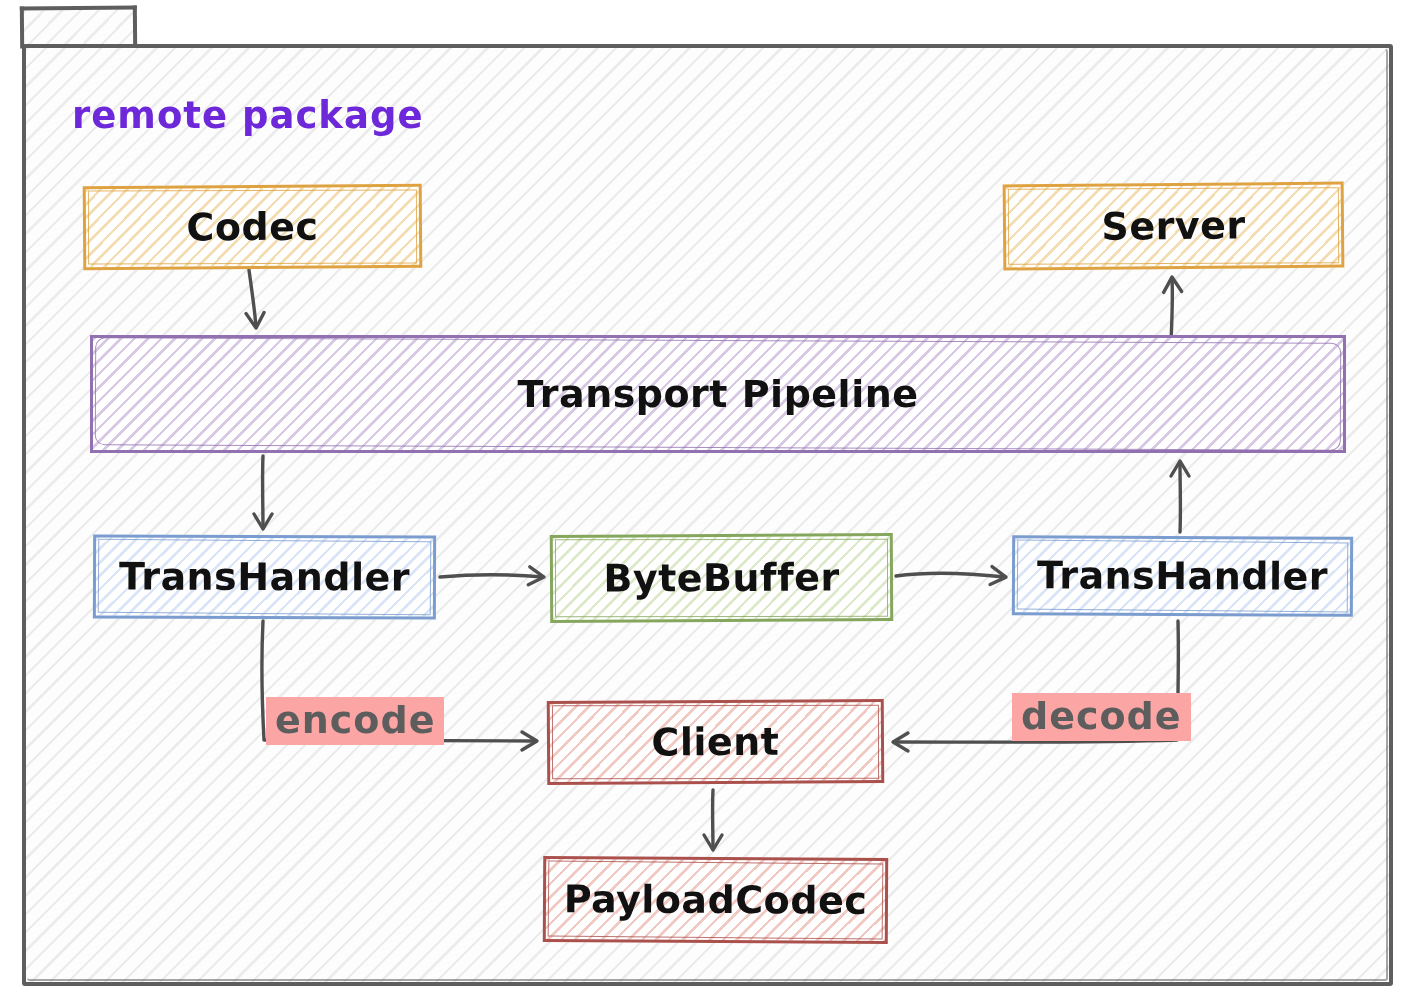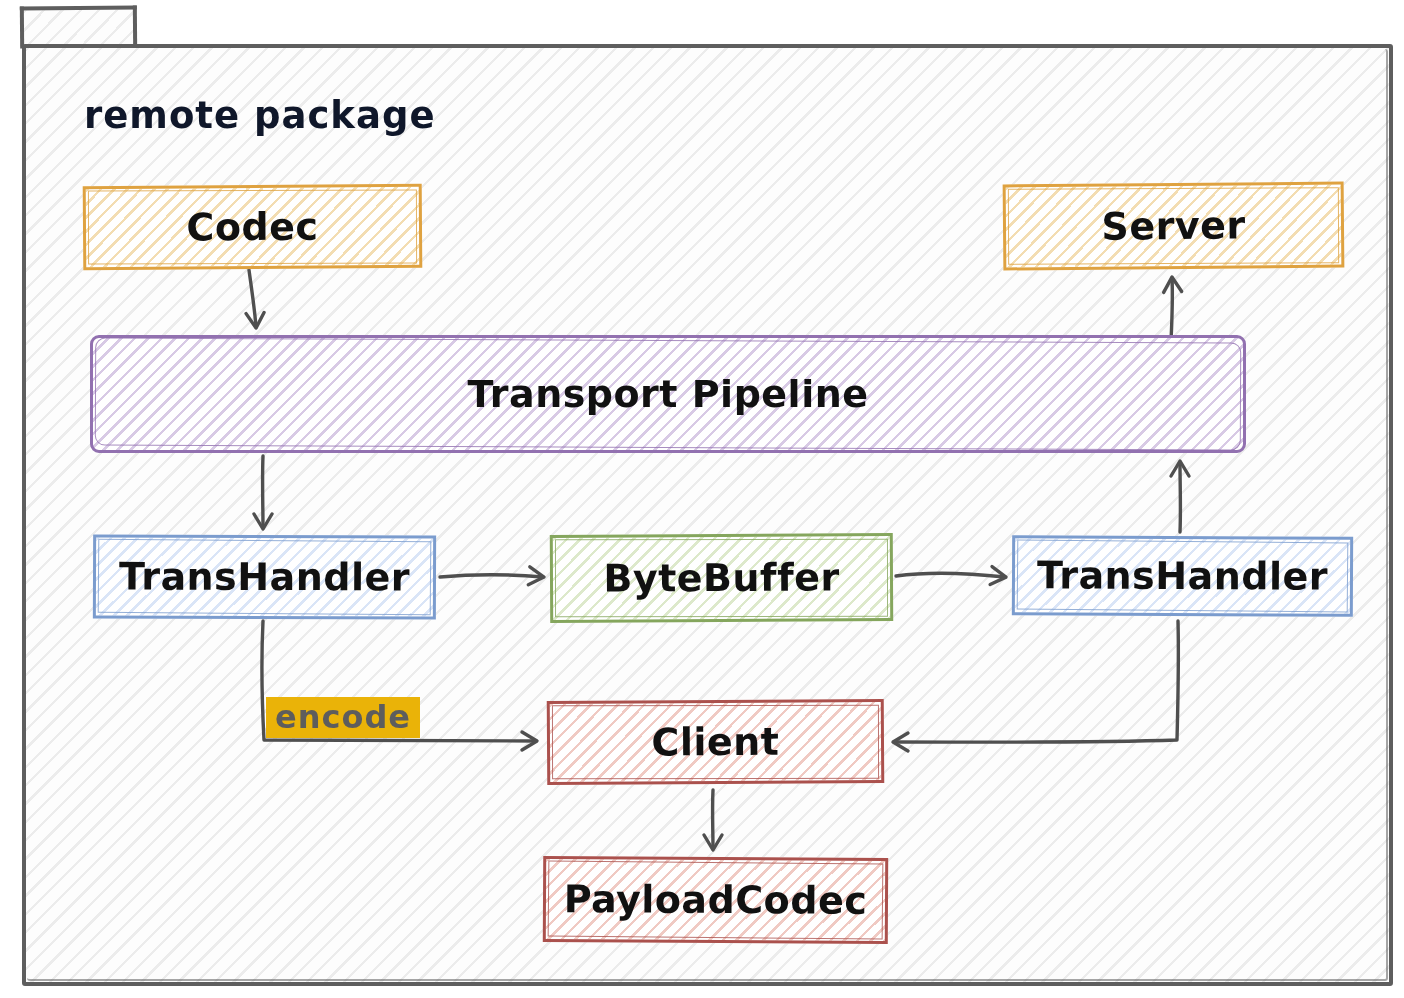--- a/index.html
+++ b/index.html
@@ -27,54 +27,54 @@
     position: absolute; left: 22px; top: 44px; width: 1371px; height: 942px;
     border: 4px solid #5e5e5e; border-radius: 3px;
   }
   #pkg-body::after {
     content: ""; position: absolute; inset: 1px; pointer-events: none;
     border-right: 2px solid rgba(94,94,94,.55);
     border-bottom: 2px solid rgba(94,94,94,.55);
     border-radius: 3px;
   }
   #pkg-label {
-    position: absolute; left: 84px; top: 94px;
-    font-size: 37px; font-weight: 700; color: #0f172a; letter-spacing: 1px;
+    position: absolute; left: 72px; top: 94px;
+    font-size: 37px; font-weight: 700; color: #6d28d9; letter-spacing: 1px;
   }
   
   .node {
     position: absolute;
     border: 3.5px solid var(--c);
     background-color: #ffffff;
     background-image: repeating-linear-gradient(135deg,
       var(--f) 0px, var(--f) 2.6px, rgba(0,0,0,0) 2.6px, rgba(0,0,0,0) 9.5px);
     display: flex; align-items: center; justify-content: center;
     font-size: 38px; font-weight: 700; color: #111;
     letter-spacing: 0.5px;
   }
   .node::after {
     content: ""; position: absolute; inset: 2px; pointer-events: none;
     border: 1.7px solid var(--c); opacity: .8;
     transform: rotate(.25deg);
   }
   #node-client        { left:  83px; top: 185px; width: 339px; height:  84px; transform: rotate(-0.4deg); }
   #node-server        { left:1003px; top: 183px; width: 341px; height:  86px; transform: rotate(-0.5deg); }
-  #node-pipeline      { left:  90px; top: 335px; width:1156px; height: 118px; border-radius: 9px; }
+  #node-pipeline      { left:  90px; top: 335px; width:1256px; height: 118px; border-radius: 0; }
   #node-pipeline::after { border-radius: 10px; }
   #node-th-left       { left:  93px; top: 535px; width: 343px; height:  84px; transform: rotate(0.2deg); }
   #node-bytebuffer    { left: 550px; top: 534px; width: 343px; height:  88px; transform: rotate(-0.3deg); }
   #node-th-right      { left:1012px; top: 536px; width: 341px; height:  80px; transform: rotate(0.25deg); }
   #node-codec         { left: 547px; top: 700px; width: 337px; height:  84px; transform: rotate(-0.35deg); }
   #node-payloadcodec  { left: 543px; top: 857px; width: 345px; height:  86px; transform: rotate(0.3deg); }
   
   #edges { position: absolute; left: 0; top: 0; width: 1404px; height: 998px; pointer-events: none; }
   #edges path { stroke: #4f4f4f; stroke-width: 3.4; fill: none; stroke-linecap: round; stroke-linejoin: round; }
   .edge-label {
-    position: absolute; background: #eab308; padding: 3px 9px;
-    font-size: 32px; font-weight: 700; color: #5d5d5d; letter-spacing: 1px;
+    position: absolute; background: #fca5a5; padding: 3px 9px;
+    font-size: 38px; font-weight: 700; color: #5d5d5d; letter-spacing: 1px;
     line-height: 1.1;
   }
   #label-encode { left: 266px; top: 697px; }
   #label-decode { left: 1012px; top: 693px; }
 </style>
 </head>
 <body>
 
 <div id="stage">
 
@@ -93,20 +93,21 @@
     <path d="M263,456 C262,480 263,506 263,528" marker-end="url(#arrow)"></path>
     <path d="M1180,532 C1181,509 1180,486 1180,462" marker-end="url(#arrow)"></path>
     <path d="M440,577 C474,574 508,574 543,577" marker-end="url(#arrow)"></path>
     <path d="M896,576 C932,571 968,573 1005,577" marker-end="url(#arrow)"></path>
     <path d="M263,621 C261,662 262,703 264,740 C350,741 442,741 536,741" marker-end="url(#arrow)"></path>
     <path d="M1178,621 C1179,660 1178,701 1177,740 C1088,743 990,742 894,742" marker-end="url(#arrow)"></path>
     <path d="M713,790 C712,810 713,831 713,849" marker-end="url(#arrow)"></path>
   </svg>
 
   <div id="label-encode" class="edge-label">encode</div>
+  <div id="label-decode" class="edge-label">decode</div>
 
   <div id="node-client" class="node" style="--c: #dfa240; --f: #f3ddb2;">
     <span>Codec</span>
   </div>
 
   <div id="node-server" class="node" style="--c: #dfa240; --f: #f3ddb2;">
     <span>Server</span>
   </div>
 
   <div id="node-pipeline" class="node" style="--c: #9271b0; --f: #d8cae5;">

